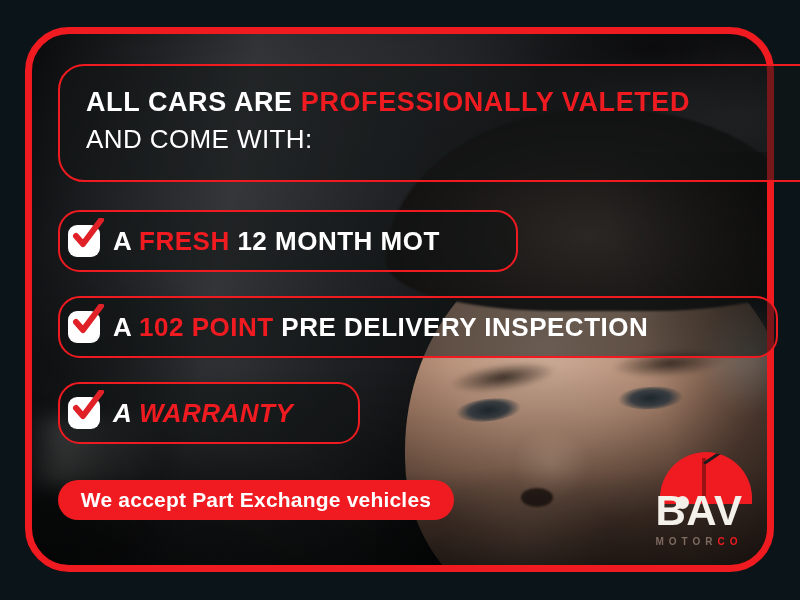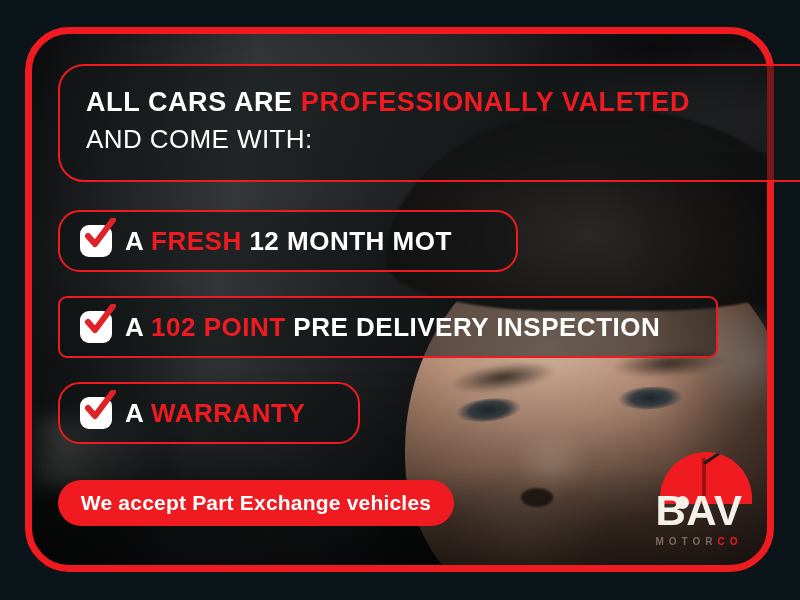--- a/index.html
+++ b/index.html
@@ -188,26 +188,26 @@
   .hot { color:var(--red,#ef1b20); font-weight:bold; }
 
   
   .pill {
     position:absolute;
     height:62px;
     border:2px solid var(--red,#ef1b20);
     border-radius:22px;
     background:rgba(16,19,20,.52);
     display:flex; align-items:center;
-    padding-left:20px;
+    padding-left:8px;
     white-space:nowrap;
   }
   .pill.p1 { top:158px; width:460px; }
-  .pill.p2 { top:244px; width:660px;border-radius:9px; }
-  .pill.p3 { top:330px; width:302px; }
+  .pill.p2 { top:244px; width:720px; }
+  .pill.p3 { top:330px; width:302px;font-style:italic; }
 
   .check {
     position:relative;
     flex:0 0 auto;
     width:32px; height:32px;
     border-radius:9px;
     background:#fff;
     margin-right:13px;
   }
   .check svg { position:absolute; left:2px; top:-7px; width:34px; height:34px; }
@@ -216,21 +216,21 @@
     color:#fff;
     font-size:26px;
     font-weight:600;
     letter-spacing:.5px;
   }
 
   
   .cta {
     position:absolute;
     left:0; top:428px;
-    width:396px; height:46px;
+    width:396px; height:40px;
     border-radius:24px;
     background:var(--red,#ef1b20);
     display:flex; align-items:center; justify-content:center;
     color:#fff;
     font-size:21px;
     font-weight:bold;
     letter-spacing:.2px;
   }
 
   

